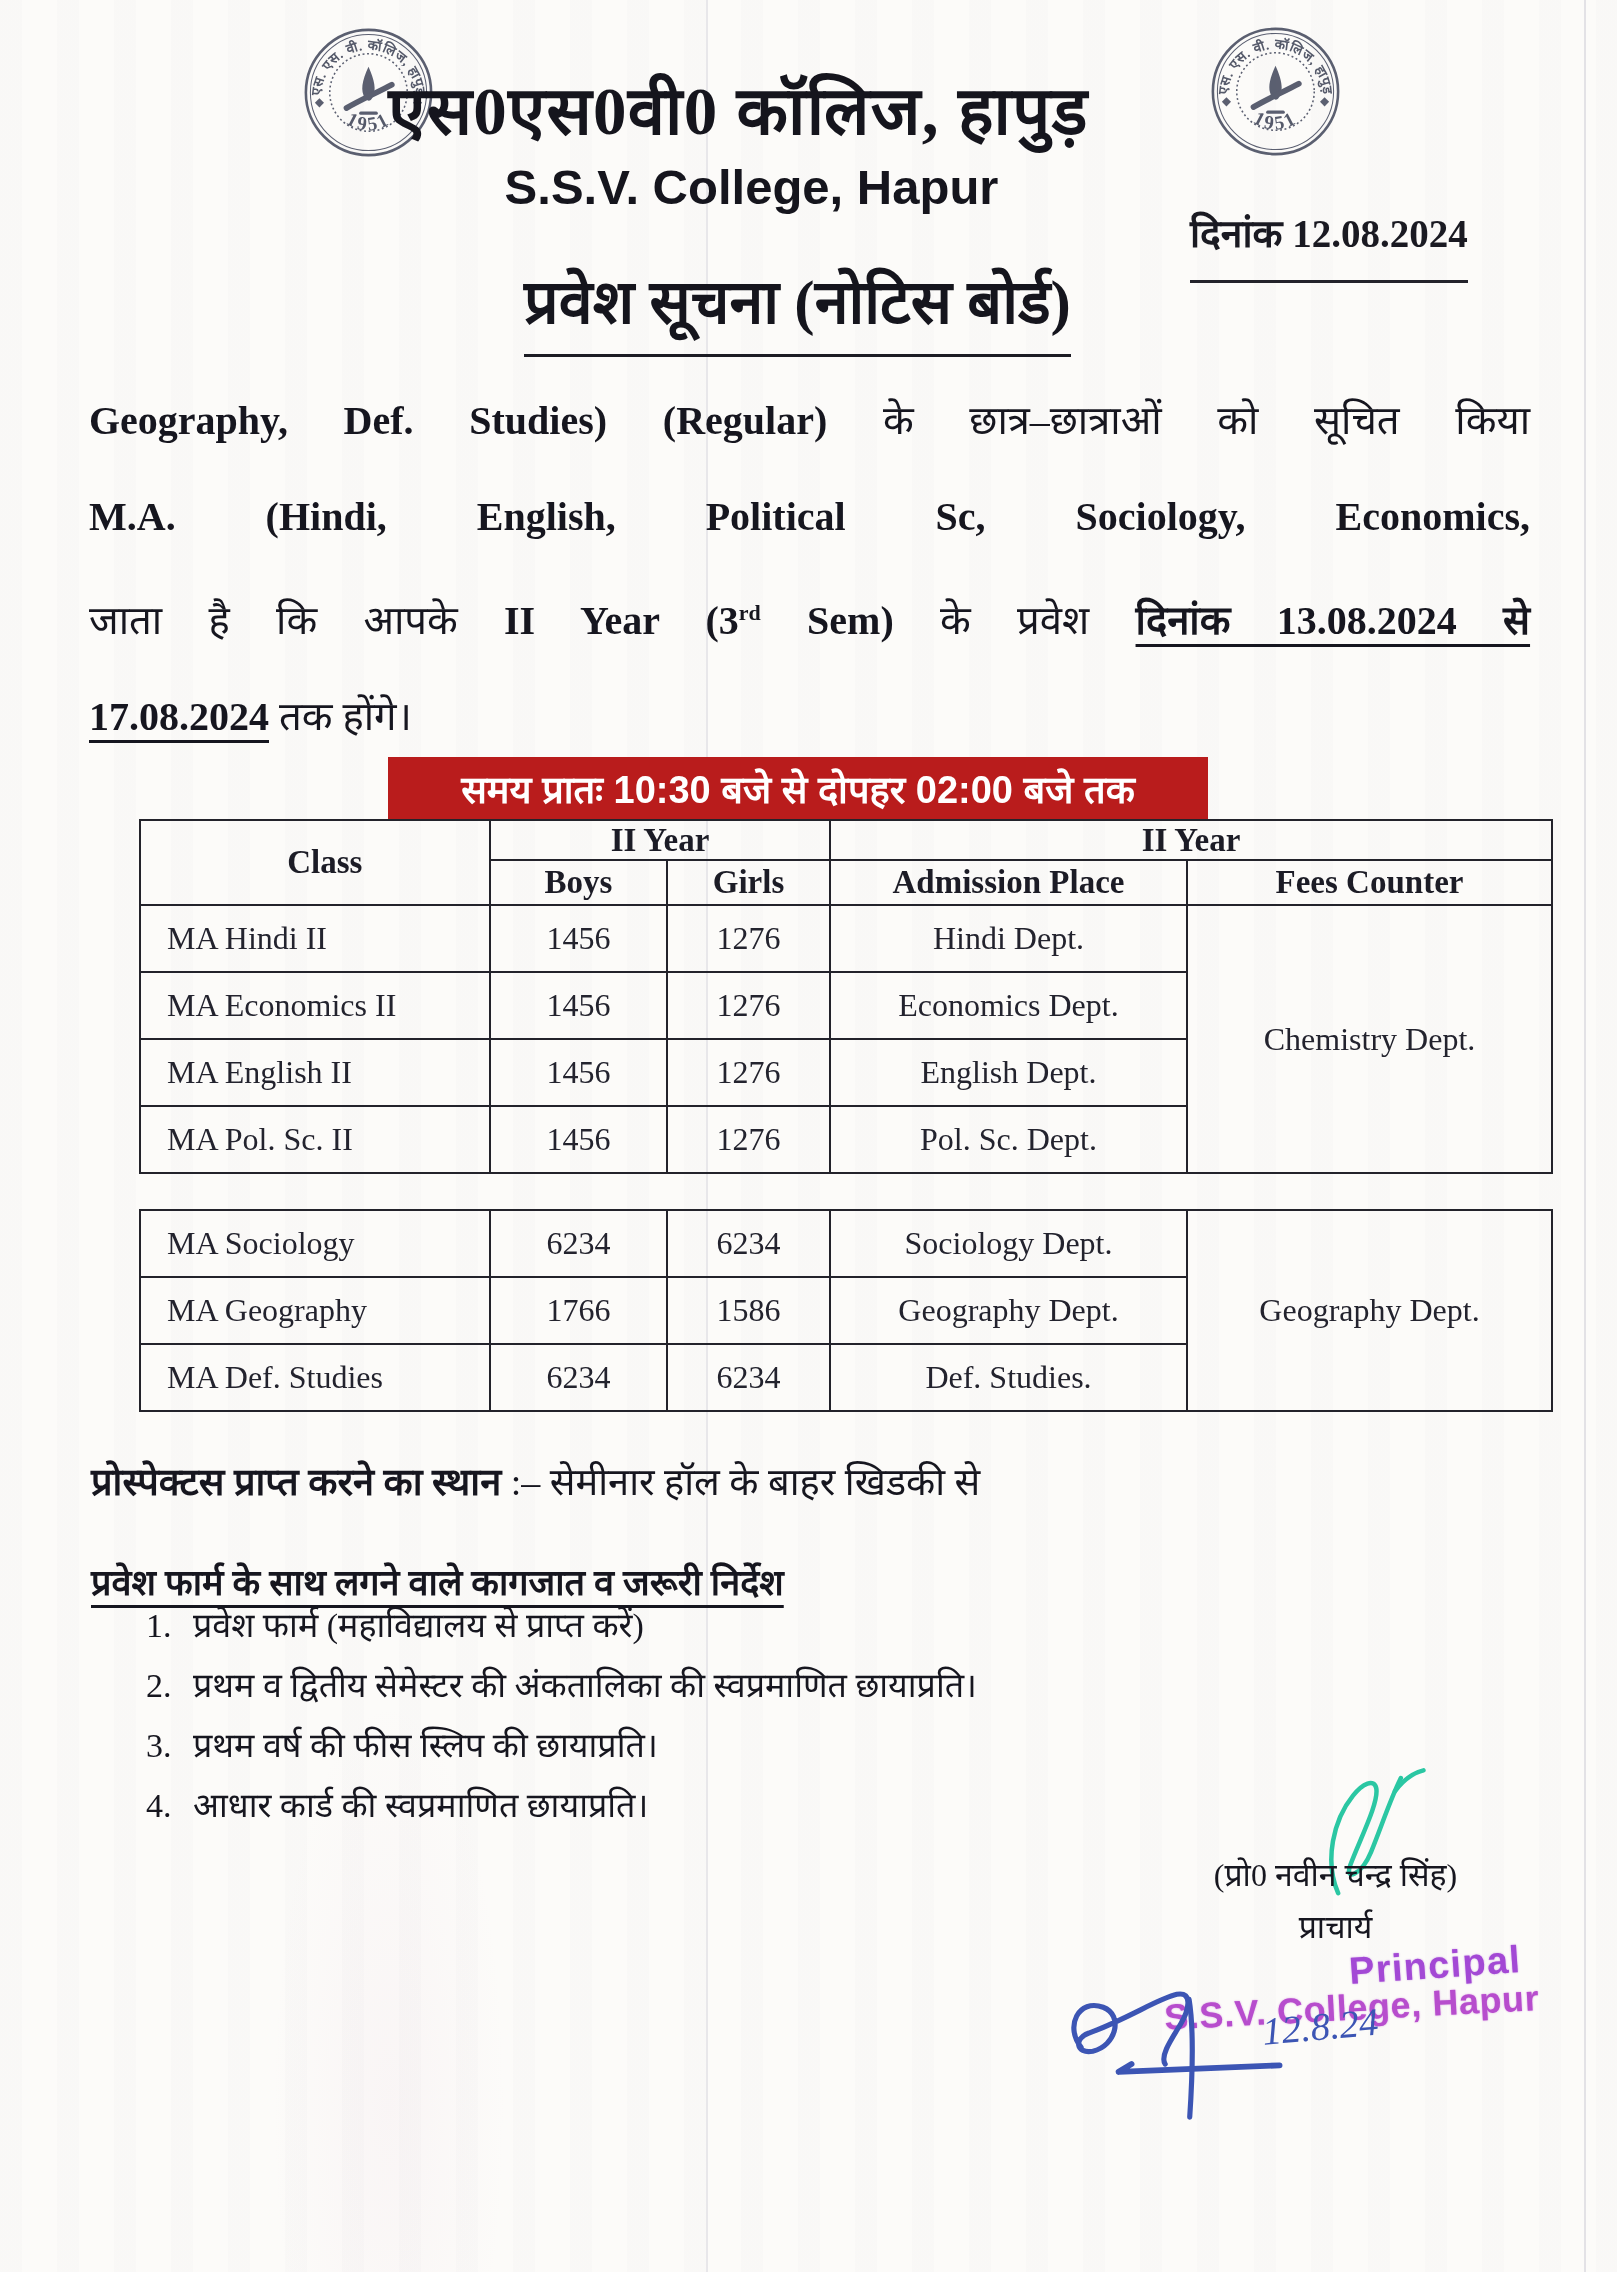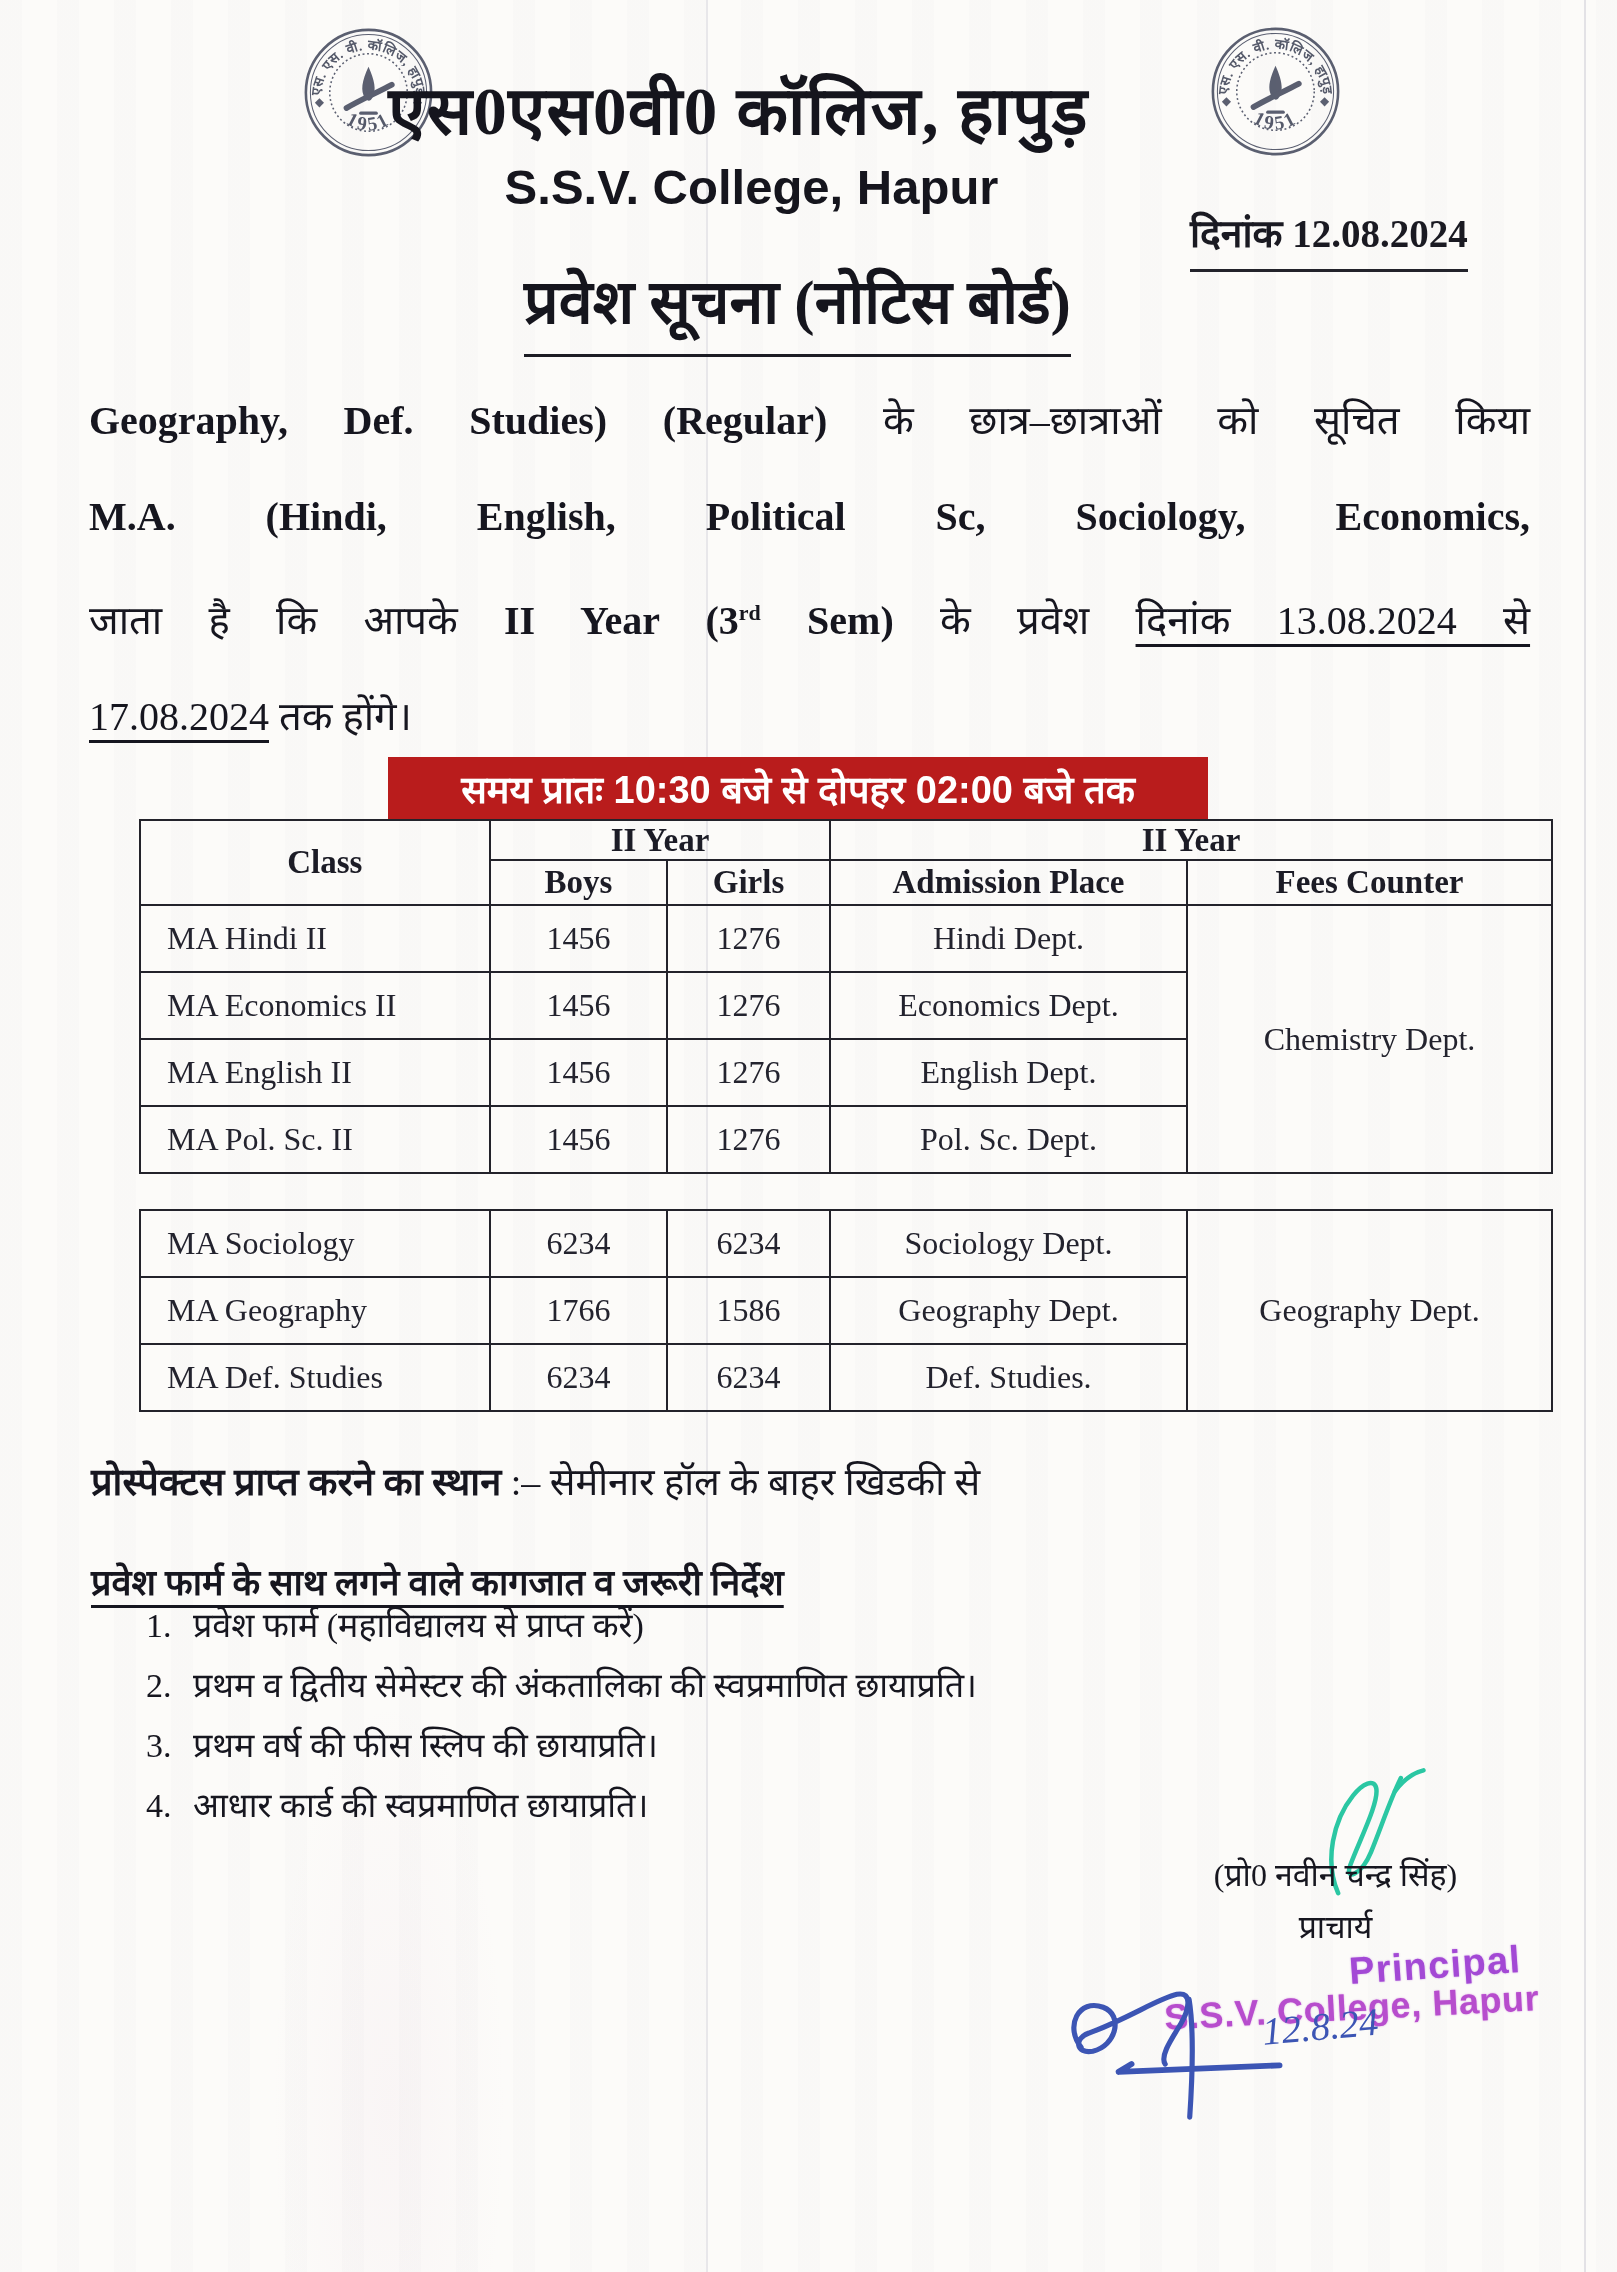--- a/index.html
+++ b/index.html
@@ -28,35 +28,35 @@
     position:absolute;left:259px;width:959px;top:62px;text-align:center;
     font-size:67px;font-weight:bold;letter-spacing:1.3px;color:#15151d;
   }
   .college-english{
     position:absolute;left:272px;width:959px;top:159px;text-align:center;
     font-family:"Liberation Sans", sans-serif;font-weight:bold;font-size:49px;color:#15151d;
   }
   .date-line{
     position:absolute;left:1190px;top:205px;
     font-size:39px;font-weight:bold;white-space:nowrap;
-    border-bottom:3.2px solid #23232b;padding-bottom:11px;color:#1a1a22;
+    border-bottom:3.2px solid #23232b;padding-bottom:22px;color:#1a1a22;
   }
   .doc-title{
     position:absolute;left:402px;width:791px;top:258px;text-align:center;white-space:nowrap;
     font-size:61px;font-weight:bold;color:#15151d;
   }
   .doc-title .u-wrap{border-bottom:3.9px solid #1c1c24;padding-bottom:18px;text-align:right;}
 
   
   .para{position:absolute;left:89px;width:1441px;top:384px;font-size:40px;color:#16161f;}
   .para-line{text-align:justify;text-align-last:justify;line-height:73px;margin-bottom:23px;white-space:nowrap;}
   .para-line.last{text-align-last:left;white-space:normal;}
   .en-b{font-weight:bold;}
   .u-seg{
-    font-weight:normal;
+    font-weight:bold;
     text-decoration:underline;text-decoration-thickness:3.2px;text-underline-offset:10.4px;
   }
   sup{font-size:0.55em;font-weight:bold;}
 
   
   .banner{
     position:absolute;left:388px;top:757px;width:820px;height:62px;
     background:#b91c1c;color:#ffffff;display:flex;align-items:center;justify-content:center;
     font-family:"Liberation Sans", sans-serif;font-weight:bold;font-size:38px;white-space:nowrap;
     box-shadow:0 1.3px 0 #2a2a2e;

